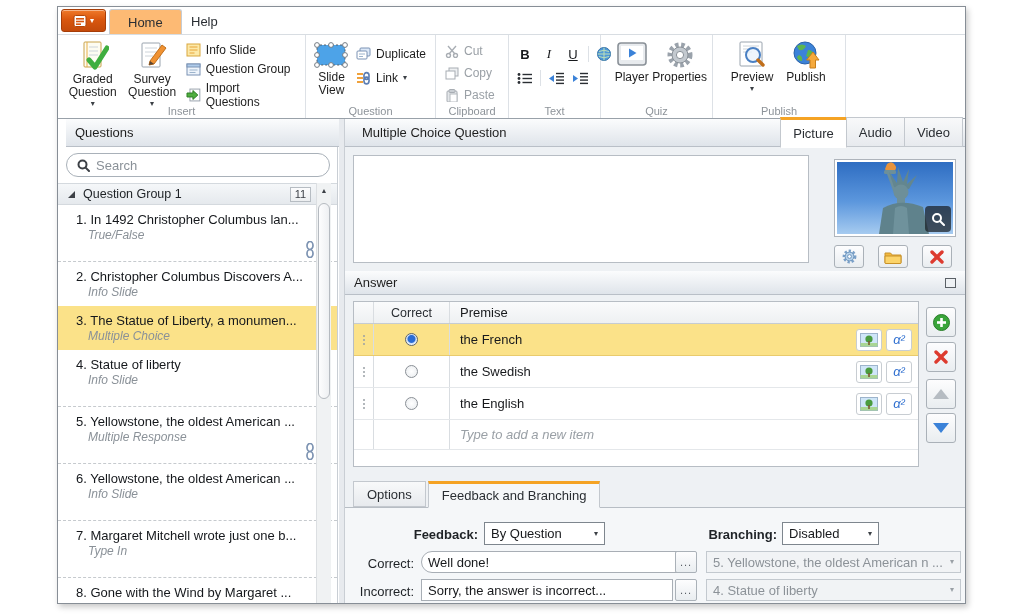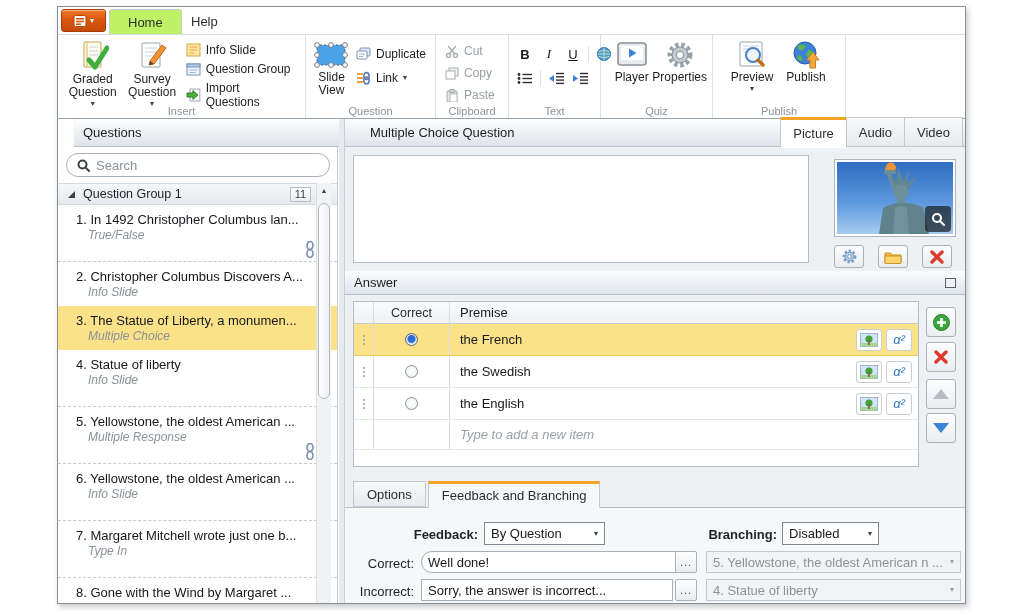--- a/index.html
+++ b/index.html
@@ -9,41 +9,41 @@
     border:1px solid #878e96; box-shadow:2px 3px 6px rgba(0,0,0,.22); overflow:hidden; }
 
   
   .tabrow { position:absolute; left:0; top:0; width:100%; height:27px; background:#fff; }
   .app-button { position:absolute; left:3px; top:2px; width:45px; height:23px; border-radius:3px;
     background:linear-gradient(#f07a2a,#d9570f 45%,#c44a0a); border:1px solid #a63d08;
     display:flex; align-items:center; justify-content:center; gap:3px; box-shadow:inset 0 1px 0 rgba(255,255,255,.45); }
   .app-button svg { display:block; }
   .rtab { position:absolute; top:2px; height:25px; padding:0 18px; font-size:13px; color:#2a2e33;
     display:flex; align-items:center; border-radius:3px 3px 0 0; }
-  .rtab.active { background:#bef264; border:1px solid #c6ccd3; border-bottom:none; }
+  .rtab.active { background:#fdba74; border:1px solid #c6ccd3; border-bottom:none; }
   .caret { font-size:8px; color:#3c4046; line-height:1; }
   .caret.white { color:#fff; }
 
   
   .ribbon { position:absolute; left:0; top:27px; width:100%; height:85px; background:#fff;
     border-top:1px solid #d8dde2; border-bottom:1px solid #99a1a9; display:flex; }
   .rgroup { position:relative; border-right:1px solid #dde1e6; padding:3px 5px 14px 5px; display:flex; align-items:flex-start; }
   .rgroup-label { position:absolute; left:0; right:0; bottom:1px; text-align:center; font-size:11px; color:#8d9399; }
   .bigbtn { width:60px; padding-top:2px; display:flex; flex-direction:column; align-items:center; gap:1px; border-radius:3px; }
   .bigbtn .lbl { font-size:12px; line-height:13px; text-align:center; color:#1e1e1e; }
   .smallcol { display:flex; flex-direction:column; justify-content:flex-start; gap:3px; padding-top:4px; }
   .smallbtn { display:flex; align-items:center; gap:5px; font-size:12px; color:#1e1e1e; padding:1px 4px; border-radius:2px; }
   .smallbtn.grayed { color:#9aa0a6; }
   .txtbtn { width:22px; height:20px; display:flex; align-items:center; justify-content:center; border-radius:2px; font-size:13px; color:#17191c; }
   .text-grid { display:flex; flex-direction:column; gap:4px; padding-top:6px; }
   .text-row { display:flex; align-items:center; gap:2px; }
   .vsep { width:1px; height:16px; background:#dde1e6; margin:0 2px; }
 
   
-  .header-strip { position:absolute; left:16px; top:112px; width:100%; height:28px;
+  .header-strip { position:absolute; left:8px; top:112px; width:100%; height:28px;
     background:linear-gradient(#fbfcfd,#dfe4ea); border-bottom:1px solid #b9bfc7; }
   .header-title { position:absolute; top:6px; font-size:13px; color:#1e1e1e; }
   .left-panel { position:absolute; left:0; top:140px; width:280px; bottom:0; background:#fff; border-right:1px solid #c9ced4; }
   .splitter { position:absolute; left:281px; top:112px; width:6px; bottom:0; background:#e7eaee; border-right:1px solid #c9ced4; }
   .main-bg { position:absolute; left:287px; top:140px; right:0; bottom:0; background:#eef1f4; }
 
   
   .searchbox { position:absolute; left:8px; top:6px; width:264px; height:24px; background:#fff;
     border:1px solid #a9b1b9; border-radius:13px; display:flex; align-items:center; padding:0 10px; gap:6px; }
   .searchbox input { border:none; outline:none; flex:1; font-size:13px; font-family:"Liberation Sans",sans-serif; color:#333; background:transparent; }

